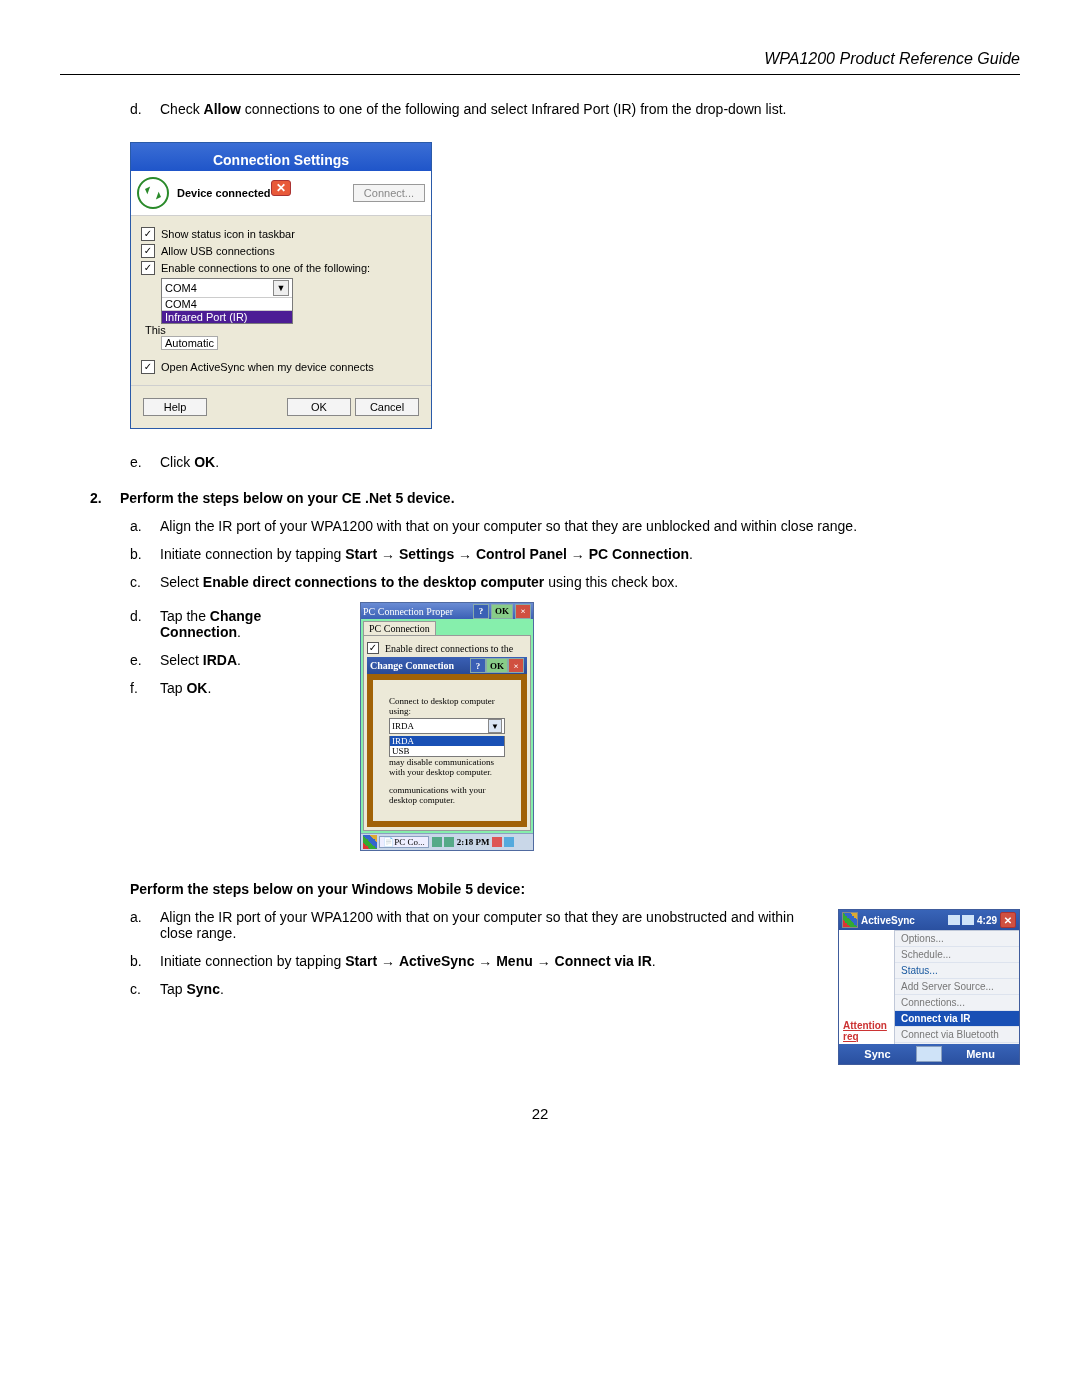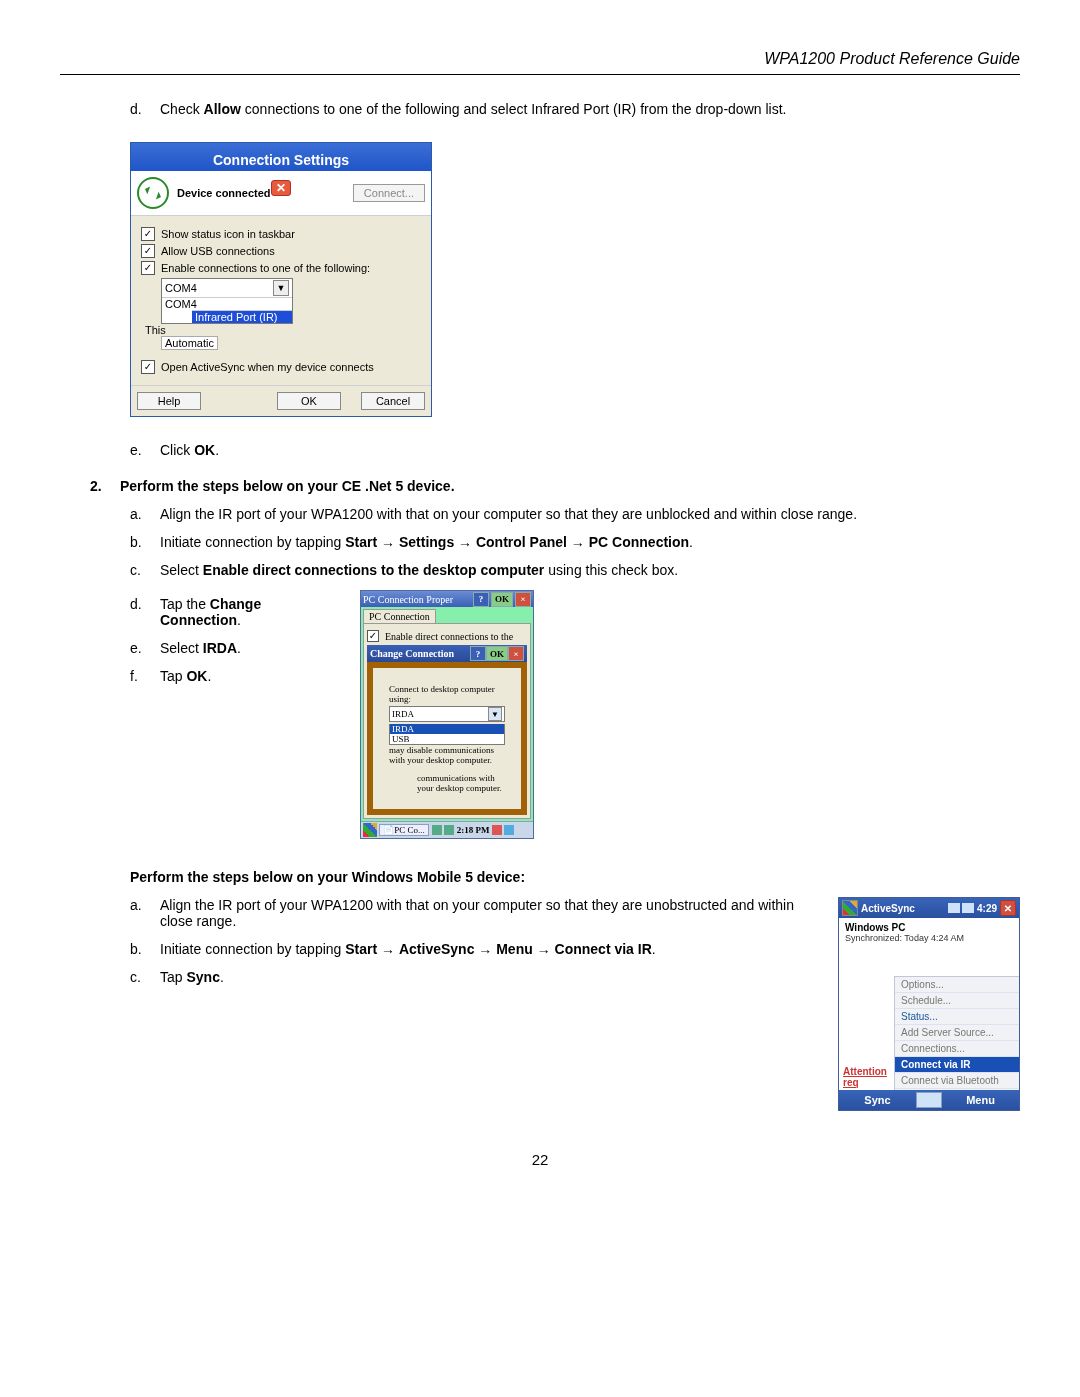--- a/index.html
+++ b/index.html
@@ -74,24 +74,24 @@
   }
   .win1-opts{padding:8px 10px;}
   .chk-row{display:flex;align-items:center;gap:6px;margin:3px 0;}
   .chk{width:12px;height:12px;border:1px solid #555;background:#fff;display:inline-flex;align-items:center;justify-content:center;font-size:10px;line-height:1;}
   .combo{
     margin:3px 0 0 20px;width:130px;border:1px solid #7a7a7a;background:#fff;
   }
   .combo-sel{display:flex;align-items:center;padding:1px 3px;justify-content:space-between;}
   .combo-sel .arw{width:14px;height:14px;border:1px solid #888;background:#eee;display:flex;align-items:center;justify-content:center;font-size:9px;}
   .combo-opt{padding:0 3px;border-top:1px solid #ccc;}
-  .combo-opt.hl{background:#1d4ed8;color:#fff;margin-left:30px;}
+  .combo-opt.hl{background:#4c1d95;color:#fff;}
   .thisau{margin-left:4px;}
   .win1-btns{
-    display:flex;gap:20px;padding:6px;border-top:1px solid #cfcfcf;
+    display:flex;gap:4px;padding:12px;border-top:1px solid #cfcfcf;
     background:#ece9d8;
   }
   .w1btn{border:1px solid #888;background:#f4f4f4;padding:2px 0;width:62px;text-align:center;font-size:11px;}
   .w1btn.ok{margin-left:auto;}
   
   .float-right-block{display:flex;align-items:flex-start;gap:20px;margin-left:70px;}
   .text-col{flex:0 0 210px;}
   .win2{width:172px;border:1px solid #506aa0;font-family:Liberation Serif, serif;font-size:10px;background:#86efac;}
   .win2-tbar{background:linear-gradient(#6a8cd4,#3a60b5);color:#fff;font-size:10px;padding:1px 2px;display:flex;align-items:center;gap:2px;height:14px;}
   .win2-tbar .sp{flex:1;}
@@ -270,21 +270,21 @@
               <div class="row">
                 <span>IRDA</span>
                 <span class="arw">▼</span>
               </div>
             </div>
             <div class="cc-list">
               <div class="hl">IRDA</div>
               <div>USB</div>
             </div>
             <div>may disable communications with your desktop computer.</div>
-            <div style="margin-top:8px;margin-left:28px;">communications with your desktop computer.</div>
+            <div style="margin-top:8px;">communications with your desktop computer.</div>
           </div>
         </div>
         <div class="win2-taskbar">
           <span class="flag"></span>
           <span class="tbtn">📄<span>PC Co...</span></span>
           <span class="trayic"></span>
           <span class="trayic"></span>
           <span class="time">2:18 PM</span>
           <span class="eic"></span>
           <span class="kic"></span>
@@ -300,24 +300,20 @@
           <span class="flag2"></span>
           <span>ActiveSync</span>
           <span class="sp"></span>
           <span class="sig">
               <span class="sig-ic"></span>
               <span class="sig-ic"></span>
             </span>
           <span class="clock">4:29</span>
           <span class="xx">✕</span>
         </div>
-        <div class="win3-body">
-          <div class="wpc">Windows PC</div>
-          <div class="syncline">Synchronized: Today 4:24 AM</div>
-        </div>
         <div class="flexrow">
           <div class="lcol">
             <div style="height:88px;"></div>
             <div class="attn">Attention req</div>
           </div>
           <div class="rcol menu3">
             <div class="mi">Options...</div>
             <div class="mi">Schedule...</div>
             <div class="mi act">Status...</div>
             <div class="mi">Add Server Source...</div>

